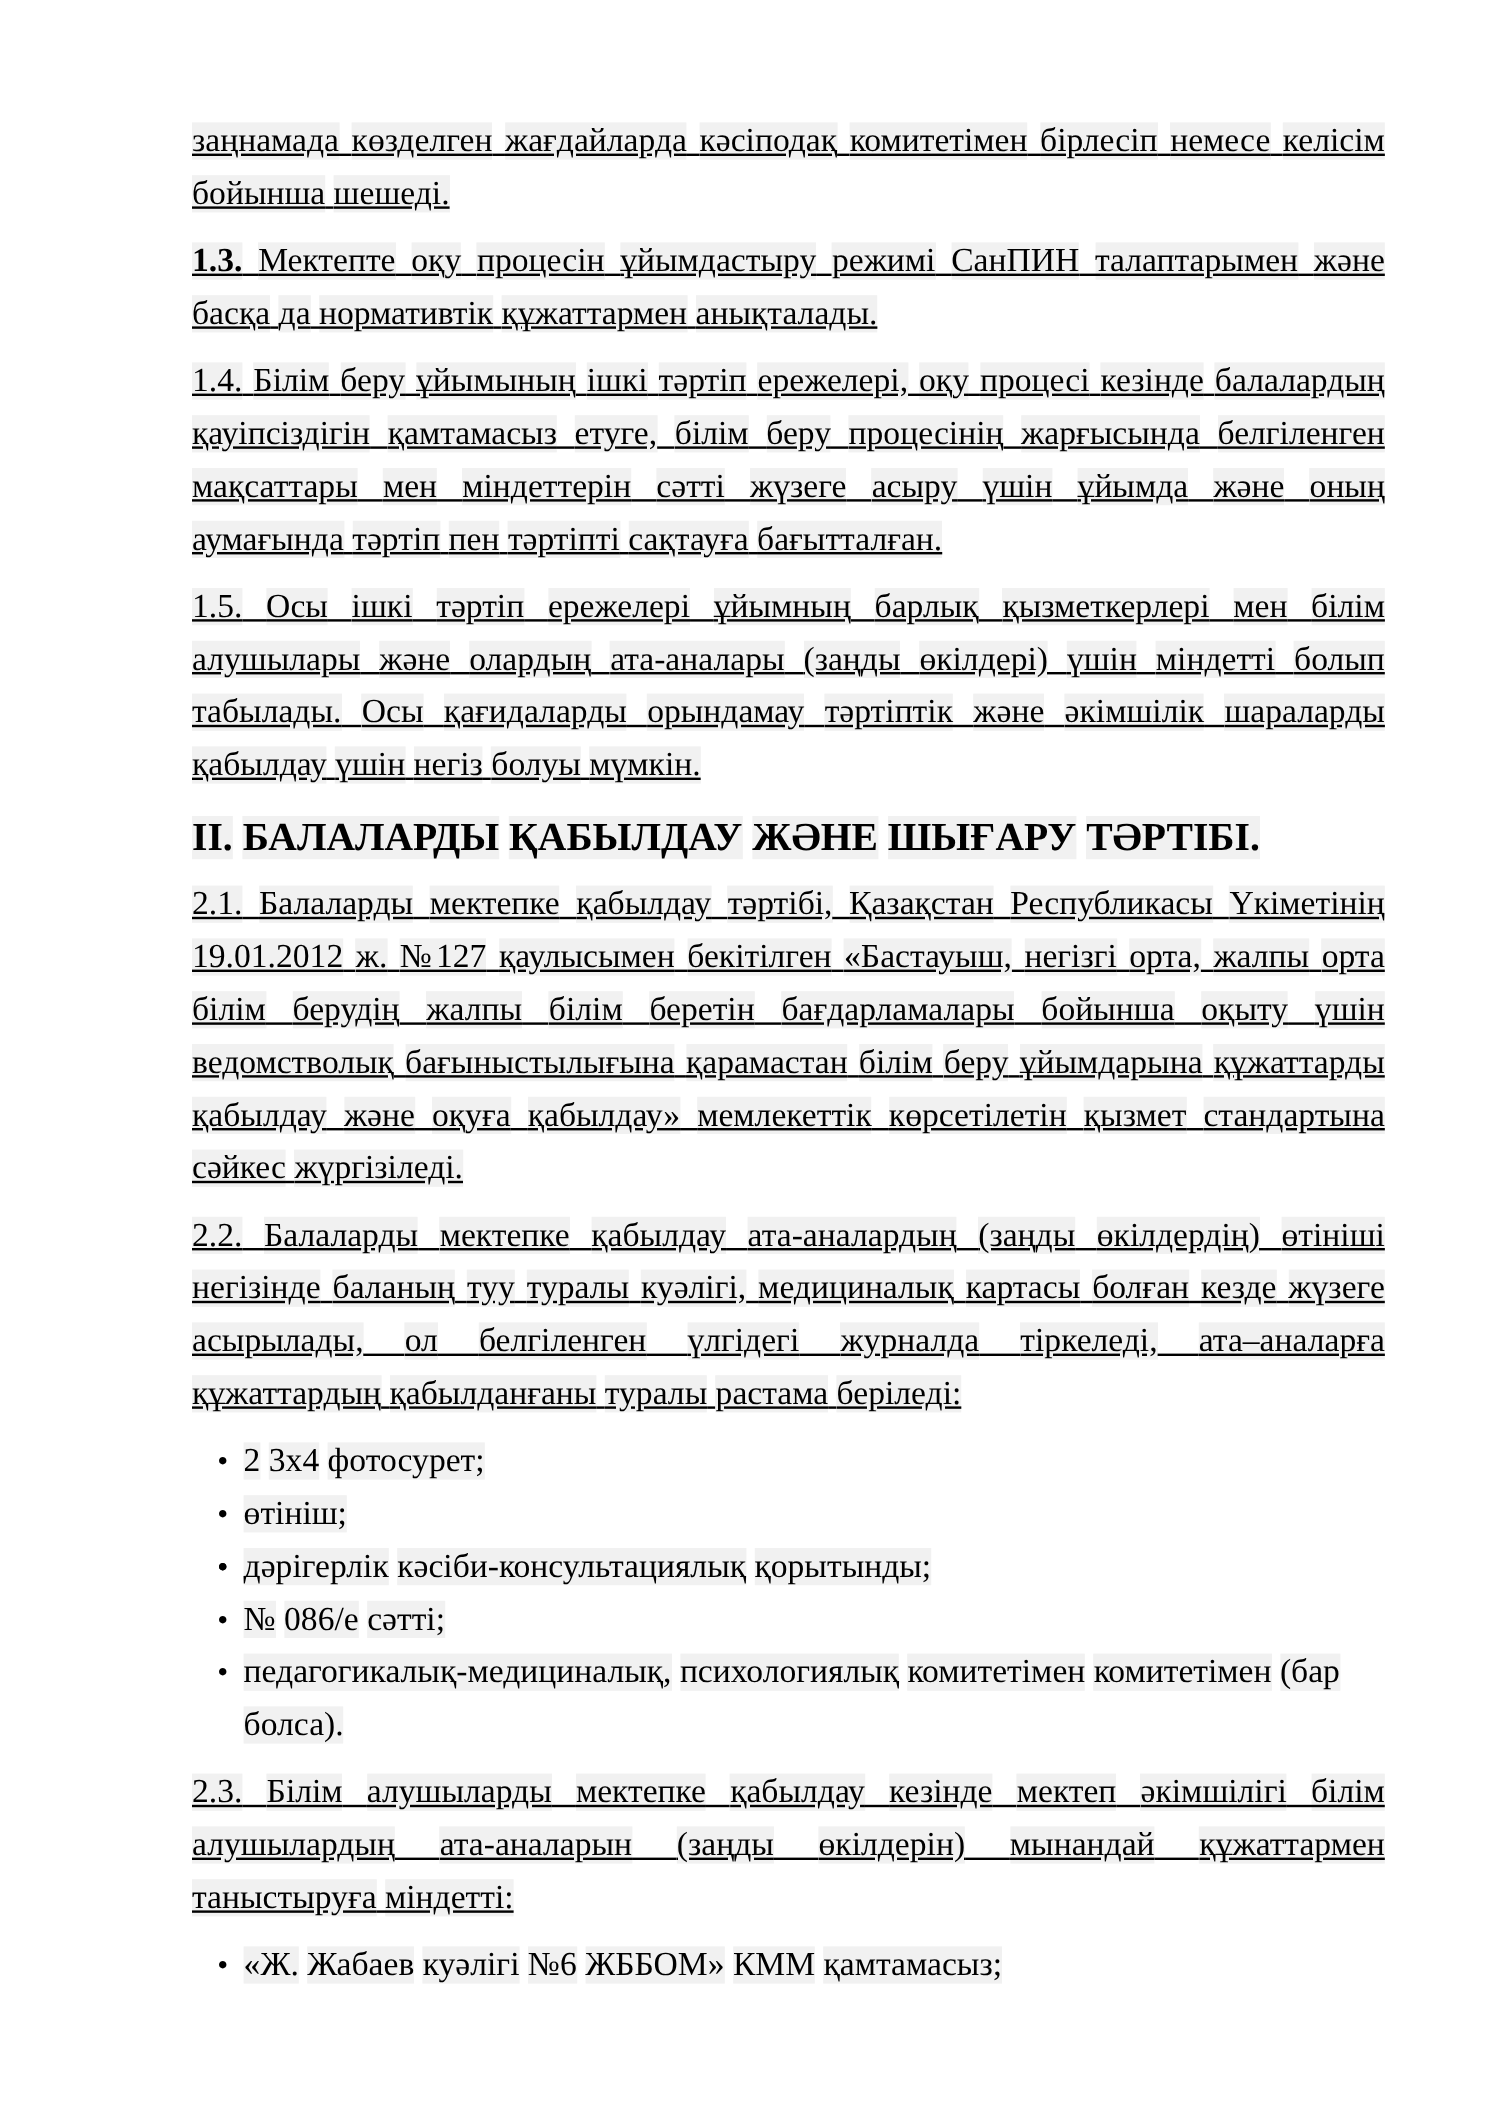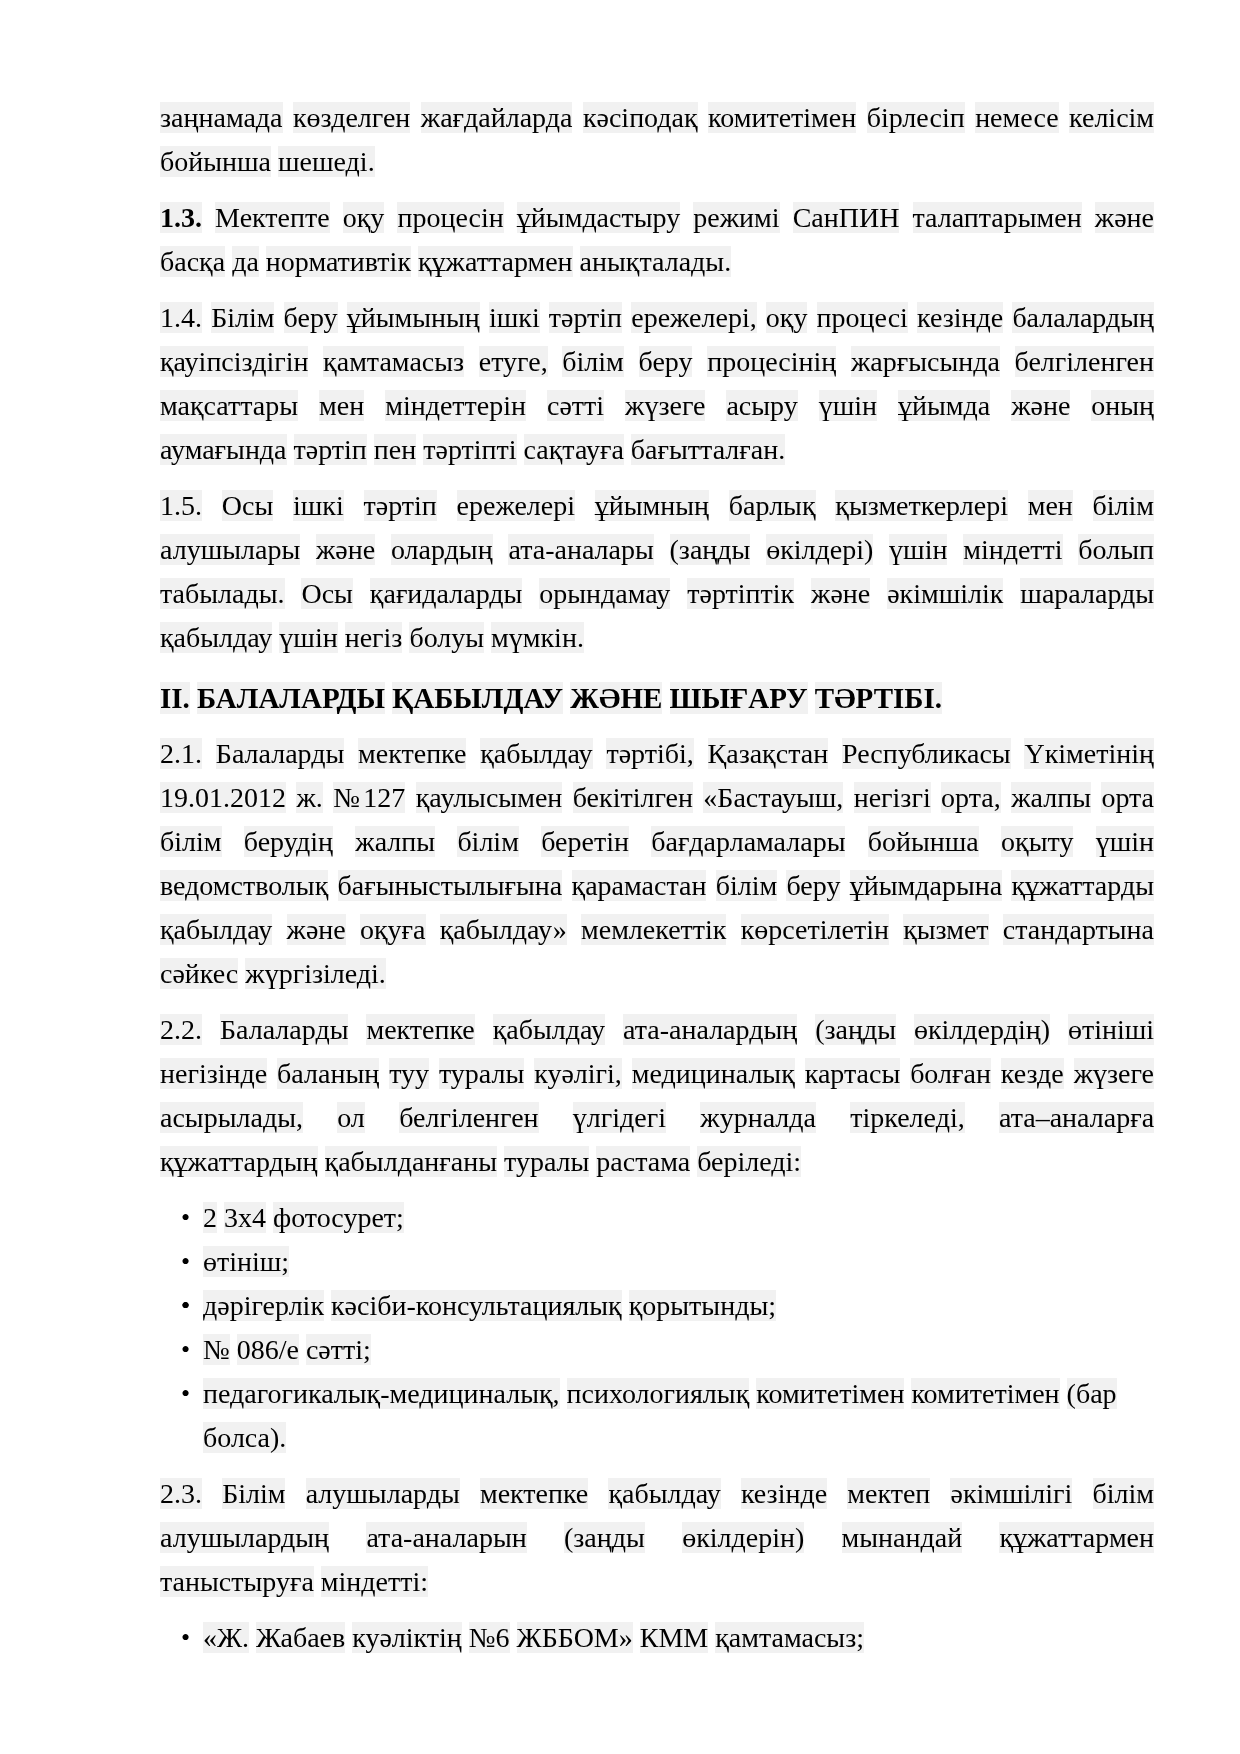--- a/index.html
+++ b/index.html
@@ -16,28 +16,29 @@
     padding: 96px 86px 0 160px;
     font-family: "Liberation Serif", "DejaVu Serif", serif;
     font-size: 28px;
     line-height: 44px;
     color: #000000;
     overflow: hidden;
   }
   .para {
     margin: 12px 0 0 0;
     text-align: justify;
+    text-decoration: underline;
   }
   .para.first {
     margin-top: 0;
   }
   .section-heading {
     margin: 16px 0 0 0;
     font-weight: bold;
-    font-size: 29px;
+    font-size: 33px;
     text-align: left;
   }
   .num.bold { font-weight: bold; }
   ul.doc-list {
     margin: 12px 0 0 0;
     padding: 0;
     list-style: none;
   }
   ul.doc-list li {
     position: relative;
@@ -77,16 +78,16 @@
     <li><span class="bullet">•</span><span><span class="w">өтініш;</span></span></li>
     <li><span class="bullet">•</span></li>
     <li><span class="bullet">•</span><span><span class="w">дәрігерлік</span> <span class="w">кәсіби-консультациялық</span> <span class="w">қорытынды;</span></span></li>
     <li><span class="bullet">•</span><span><span class="w">№</span> <span class="w">086/е</span> <span class="w">сәтті;</span></span></li>
     <li><span class="bullet">•</span><span><span class="w">педагогикалық-медициналық,</span> <span class="w">психологиялық</span> <span class="w">комитетімен</span> <span class="w">комитетімен</span> <span class="w">(бар</span> <span class="w">болса).</span></span></li>
   </ul>
 
   <p class="para"><span class="num"><span class="w">2.3.</span></span> <span><span class="w">Білім</span> <span class="w">алушыларды</span> <span class="w">мектепке</span> <span class="w">қабылдау</span> <span class="w">кезінде</span> <span class="w">мектеп</span> <span class="w">әкімшілігі</span> <span class="w">білім</span> <span class="w">алушылардың</span> <span class="w">ата-аналарын</span> <span class="w">(заңды</span> <span class="w">өкілдерін)</span> <span class="w">мынандай</span> <span class="w">құжаттармен</span> <span class="w">таныстыруға</span> <span class="w">міндетті:</span></span></p>
 
   <ul class="doc-list">
-    <li><span class="bullet">•</span><span><span class="w">«Ж.</span> <span class="w">Жабаев</span> <span class="w">куәліктің</span> <span class="w">№6</span> <span class="w">ЖББОМ»</span> <span class="w">КММ</span> <span class="w">қамтамасыз;</span></span></li>
+    <li><span class="bullet">•</span><span><span class="w">«Ж.</span> <span class="w">Жабаев</span> <span class="w">куәлігі</span> <span class="w">№6</span> <span class="w">ЖББОМ»</span> <span class="w">КММ</span> <span class="w">қамтамасыз;</span></span></li>
   </ul>
 
 </div>
 
 </body></html>

